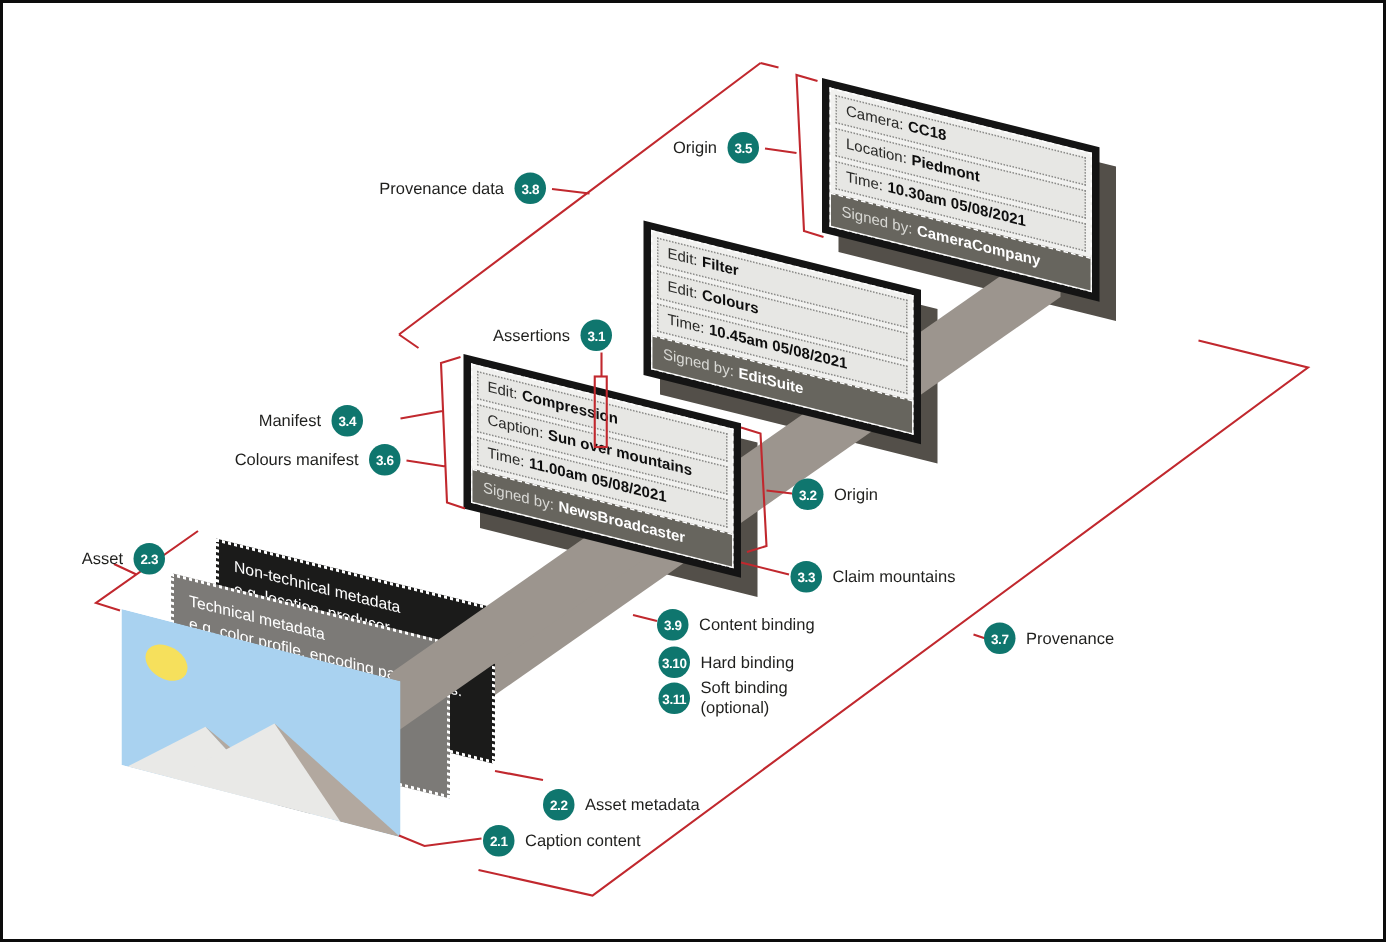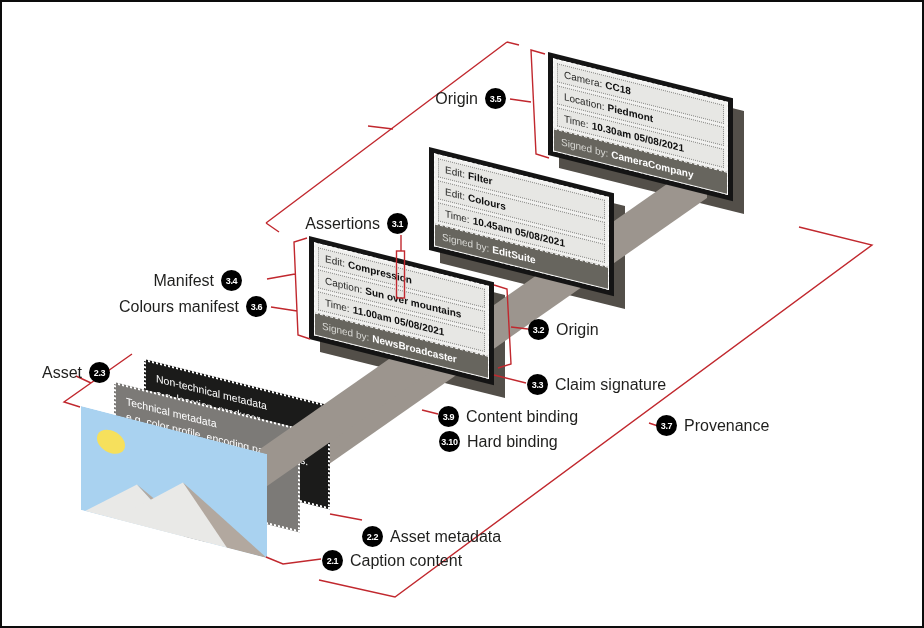--- a/index.html
+++ b/index.html
@@ -51,24 +51,24 @@
   
   .photo{
     position:absolute;left:79px;top:404px;width:186px;height:104px;
     transform:skewY(14.5deg);transform-origin:0 0;z-index:5;overflow:hidden;
   }
 
   
   .label{
     position:absolute;height:21px;display:flex;align-items:center;gap:7px;z-index:8;
   }
-  .ltext{font-size:16px;color:#1f1f1d;white-space:nowrap;}
+  .ltext{font-size:11px;color:#1f1f1d;white-space:nowrap;}
   .wrap{width:84px;white-space:normal;line-height:1.15;}
   .badge{
-    width:21px;height:21px;flex:none;border-radius:50%;background:#000000;
+    width:21px;height:21px;flex:none;border-radius:50%;background:#0f766e;
     color:#fff;font-size:9px;font-weight:bold;display:flex;align-items:center;
     justify-content:center;letter-spacing:-0.3px;
   }
 </style>
 </head>
 <body>
 
 <div class="stage">
 
   <svg id="svg-back" class="layer" viewBox="0 0 924 628">
@@ -181,20 +181,24 @@
       <path d="M130,352 L62,400 L78,405 M74,374 L89,381"></path>
       <path d="M492,283 L505,287 L509,362 L496,366 M509,325 L526,327"></path>
       <path d="M492,373 L524,381"></path>
       <path d="M420,408 L436,412"></path>
       <path d="M797,225 L870,243 L393,595 L317,578 M647,421 L656,424"></path>
       <path d="M328,512 L360,518"></path>
       <path d="M264,555 L281,562 L319,557"></path>
     </g>
   </svg>
 
+  <div class="label" style="right:558px;top:113px">
+    <span class="ltext">Provenance data</span>
+    <span class="badge">3.8</span>
+  </div>
   <div class="label" style="right:416px;top:86px">
     <span class="ltext">Origin</span>
     <span class="badge">3.5</span>
   </div>
   <div class="label" style="right:514px;top:211px">
     <span class="ltext">Assertions</span>
     <span class="badge">3.1</span>
   </div>
   <div class="label" style="right:680px;top:268px">
     <span class="ltext">Manifest</span>
@@ -207,30 +211,34 @@
   <div class="label" style="right:812px;top:360px">
     <span class="ltext">Asset</span>
     <span class="badge">2.3</span>
   </div>
   <div class="label" style="left:526px;top:317px">
     <span class="badge">3.2</span>
     <span class="ltext">Origin</span>
   </div>
   <div class="label" style="left:525px;top:372px">
     <span class="badge">3.3</span>
-    <span class="ltext">Claim signature</span>
+    <span class="ltext">Claim mountains</span>
   </div>
   <div class="label" style="left:436px;top:404px">
     <span class="badge">3.9</span>
     <span class="ltext">Content binding</span>
   </div>
   <div class="label" style="left:437px;top:429px">
     <span class="badge">3.10</span>
     <span class="ltext">Hard binding</span>
   </div>
+  <div class="label" style="left:437px;top:453px">
+    <span class="badge">3.11</span>
+    <span class="ltext wrap">Soft binding (optional)</span>
+  </div>
   <div class="label" style="left:654px;top:413px">
     <span class="badge">3.7</span>
     <span class="ltext">Provenance</span>
   </div>
   <div class="label" style="left:360px;top:524px">
     <span class="badge">2.2</span>
     <span class="ltext">Asset metadata</span>
   </div>
   <div class="label" style="left:320px;top:548px">
     <span class="badge">2.1</span>

